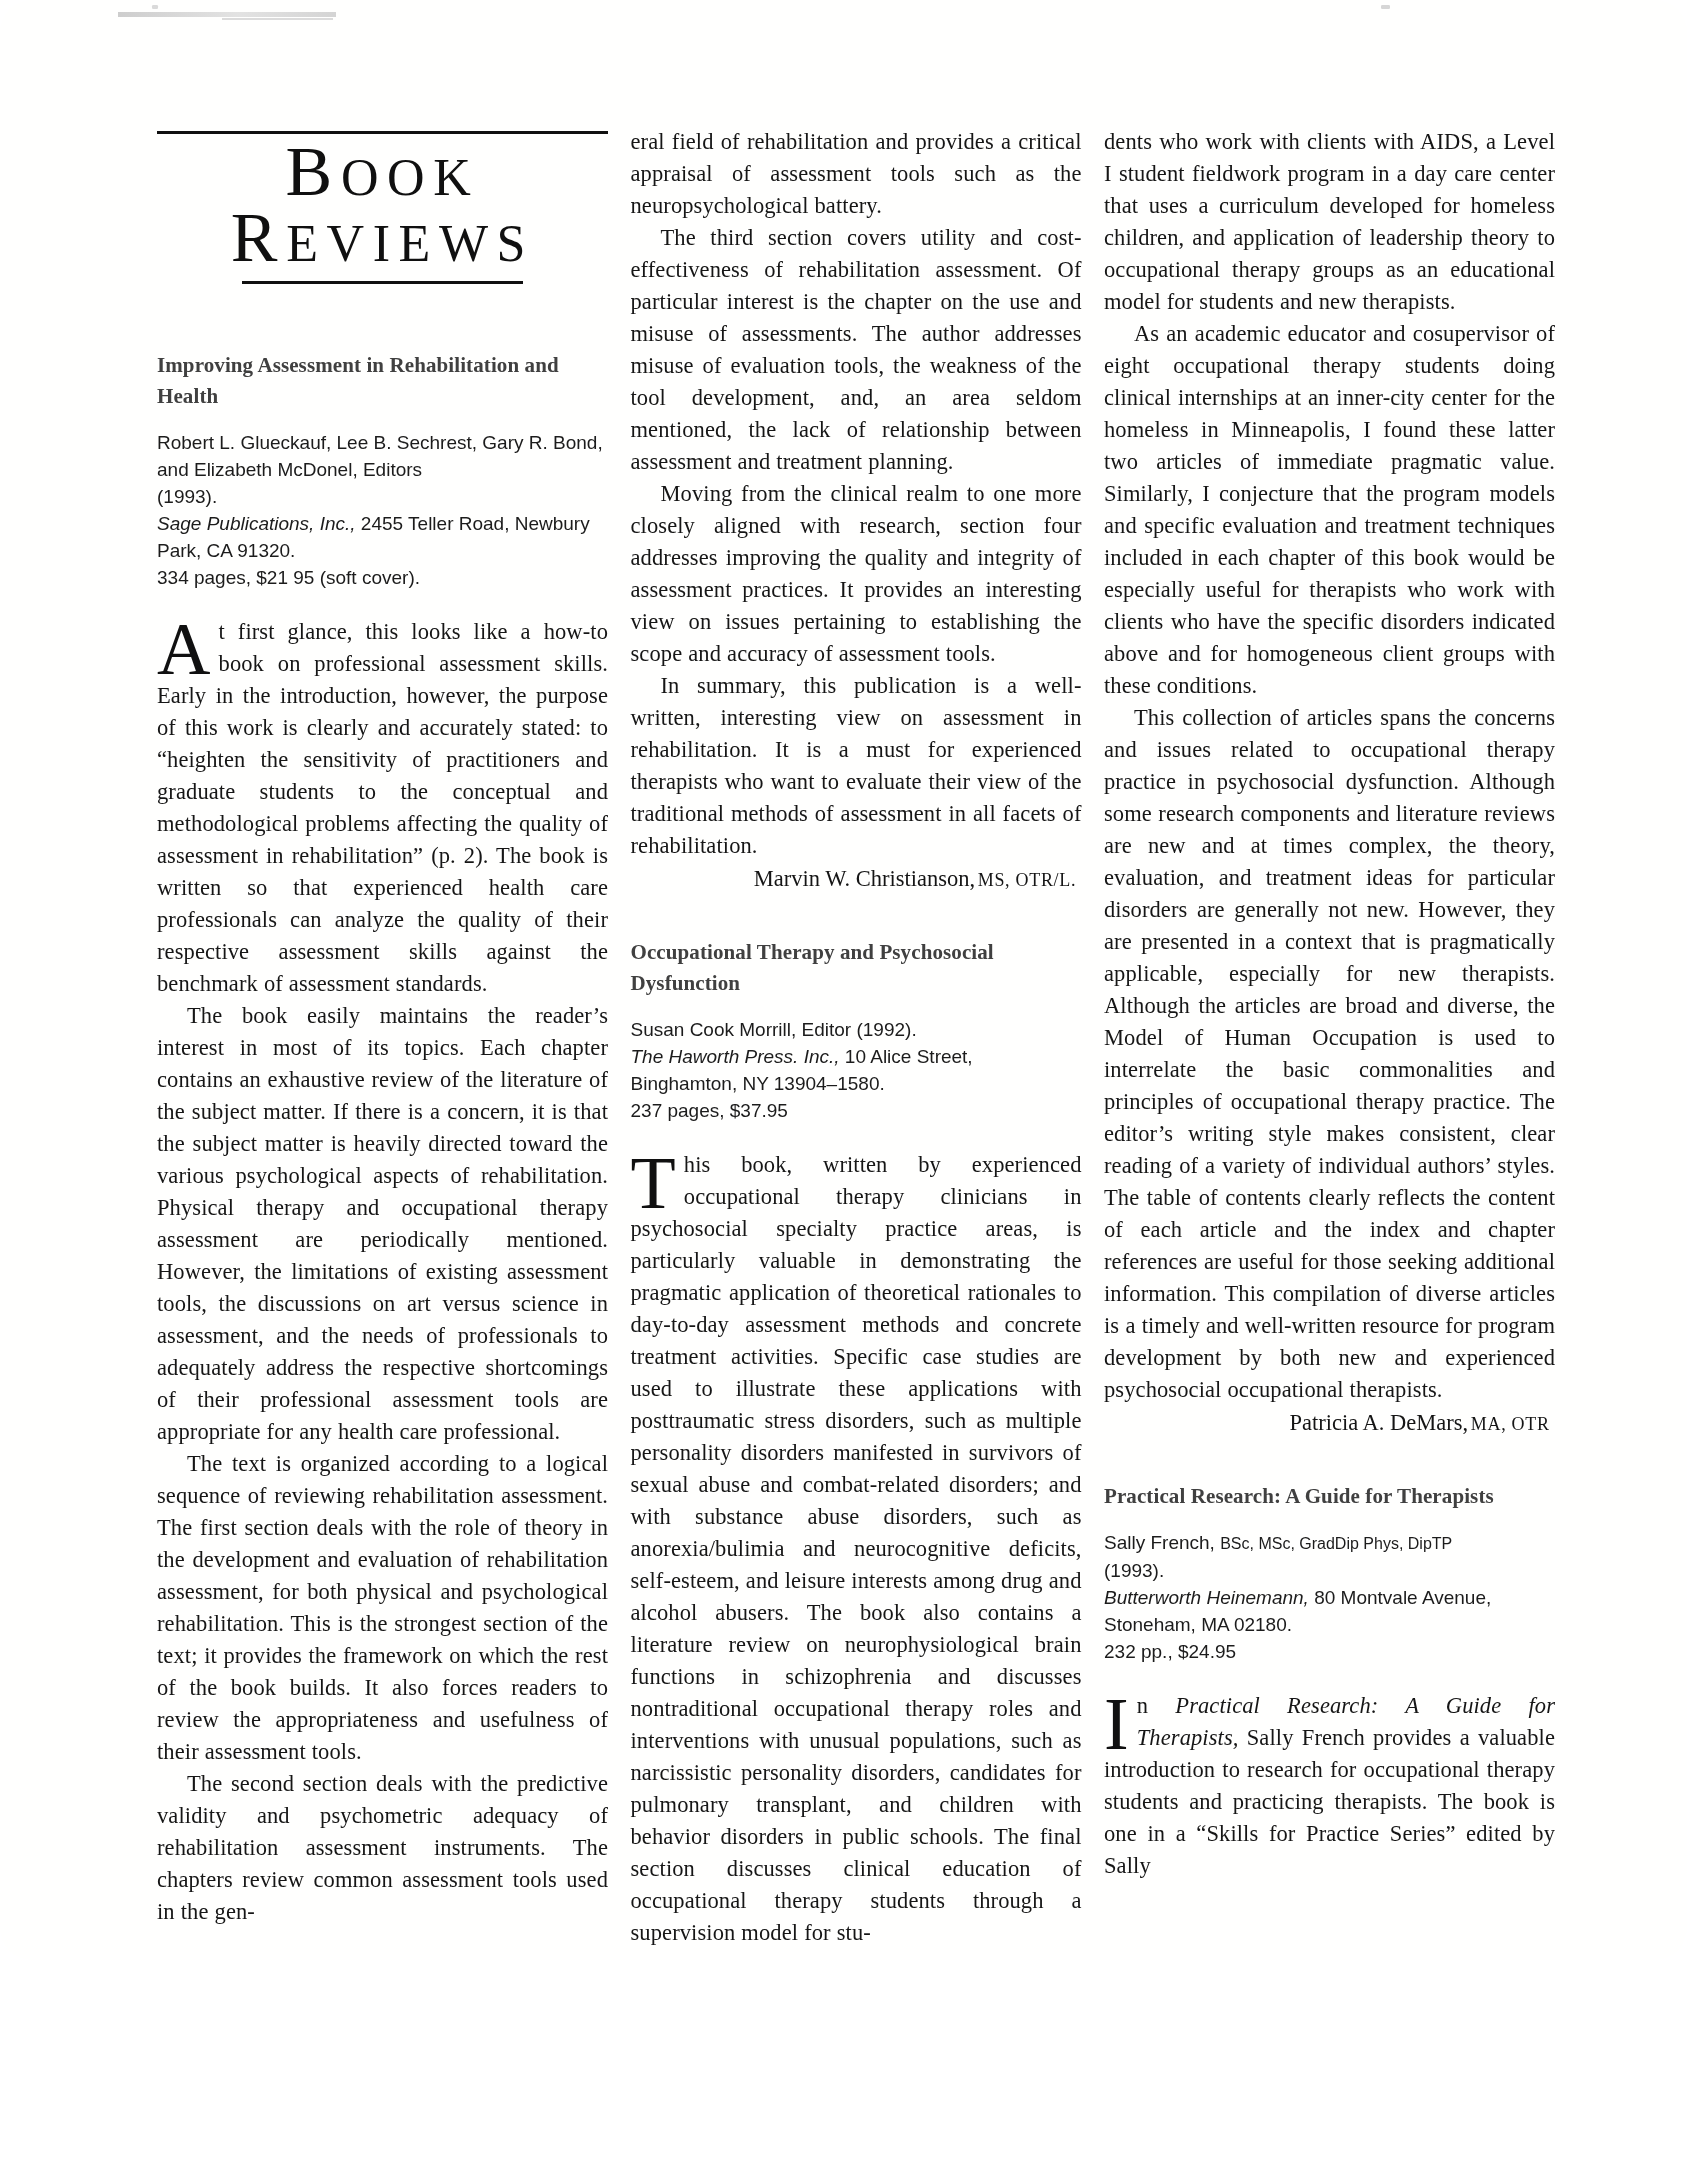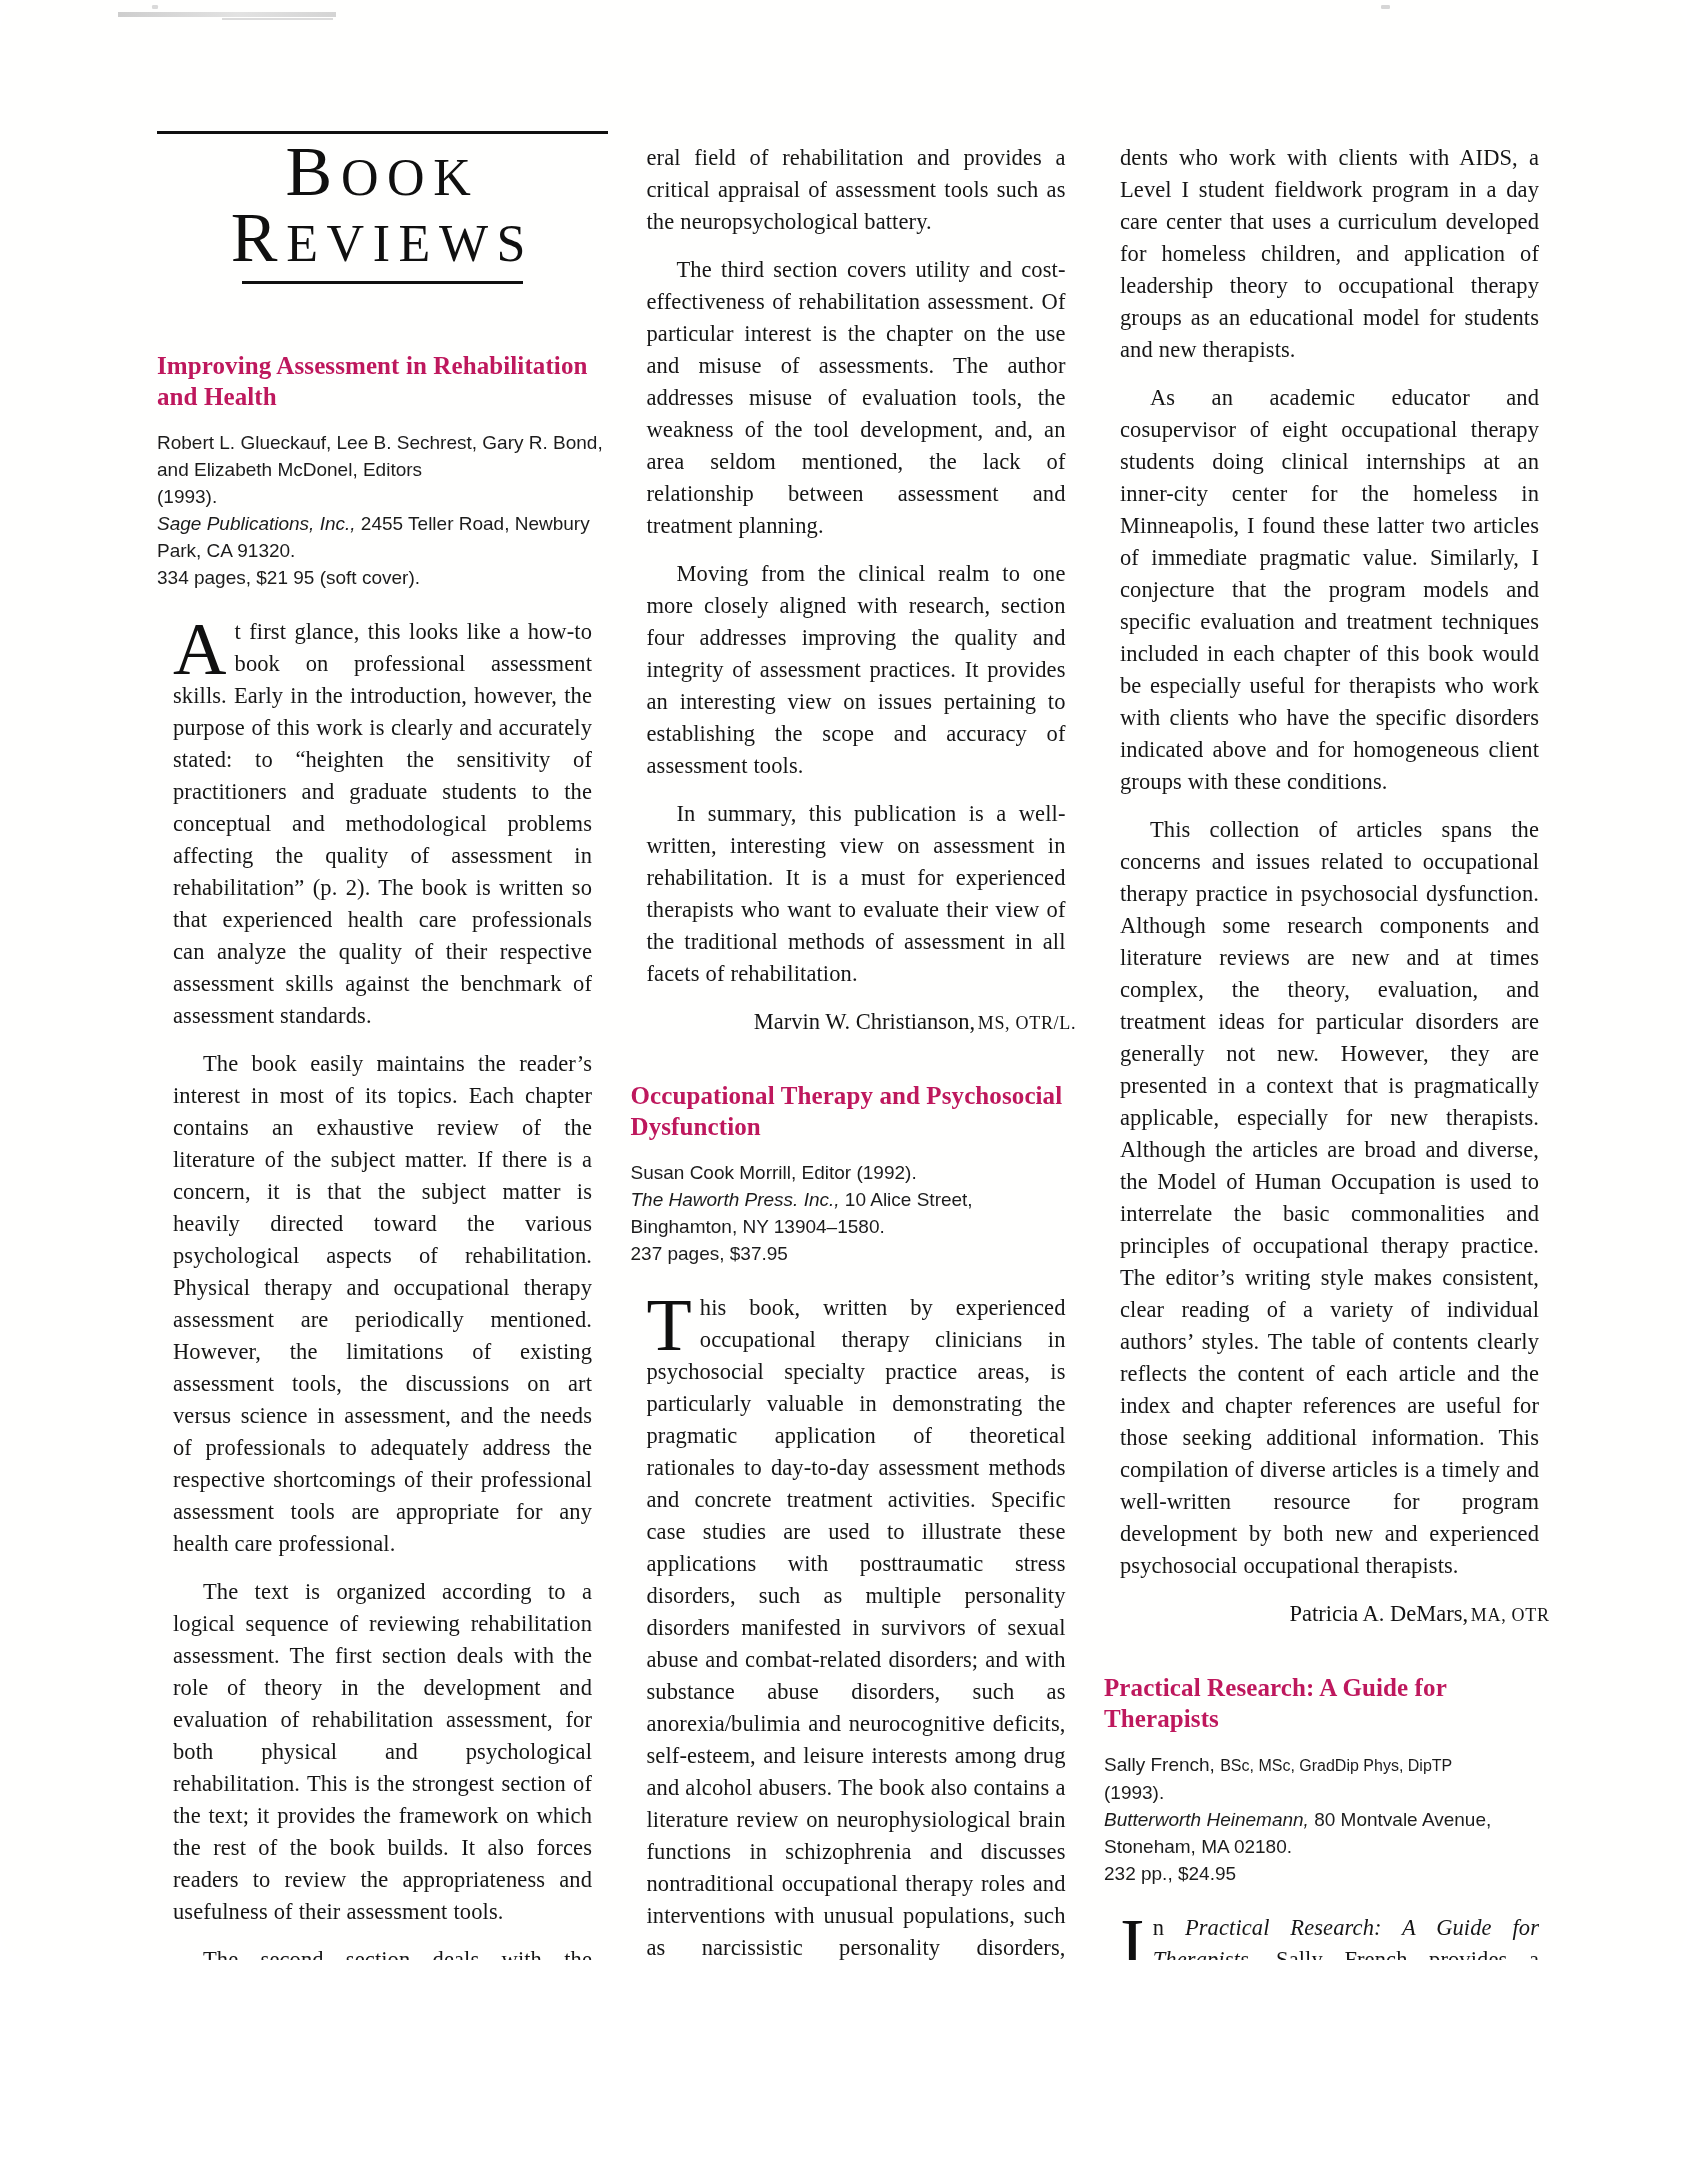--- a/index.html
+++ b/index.html
@@ -31,37 +31,37 @@
   .mast-line{
     text-align:center;text-transform:uppercase;
     font-size:52px;line-height:60px;letter-spacing:8.6px;
     font-weight:normal;color:#101010;
   }
   .mast-line::first-letter{font-size:70px;}
   .mast-underline{width:281px;margin:6.6px auto 0;border-top:3.3px solid #101010;height:0;}
 
   
   .rtitle{
-    font-size:25px;font-weight:bold;line-height:31px;
-    letter-spacing:0.1px;margin:0 0 17px 0;color:#be185d;
+    font-size:21px;font-weight:bold;line-height:31px;
+    letter-spacing:0.1px;margin:0 0 17px 0;color:#404040;
   }
   .rtitle.mt{margin-top:38px;}
 
   
   .cite{
     font-family:"Liberation Sans","DejaVu Sans",sans-serif;
     font-size:19px;line-height:27px;color:#1c1c1c;
     margin:0 0 25px 0;
   }
   .cite .it{font-style:italic;}
   .cite .creds{font-size:16px;}
 
   
   .body-p{
-    margin:16px;font-size:22.5px;line-height:32px;
+    margin:0;font-size:22.5px;line-height:32px;
     text-align:justify;letter-spacing:0.1px;word-spacing:0.3px;color:#161616;
   }
   .body-p.ind{text-indent:30px;}
   .body-p .it{font-style:italic;}
   .dropcap{
     float:left;font-size:74px;line-height:60px;
     padding:3.3px 8px 0 0;color:#101010;
   }
 
   

